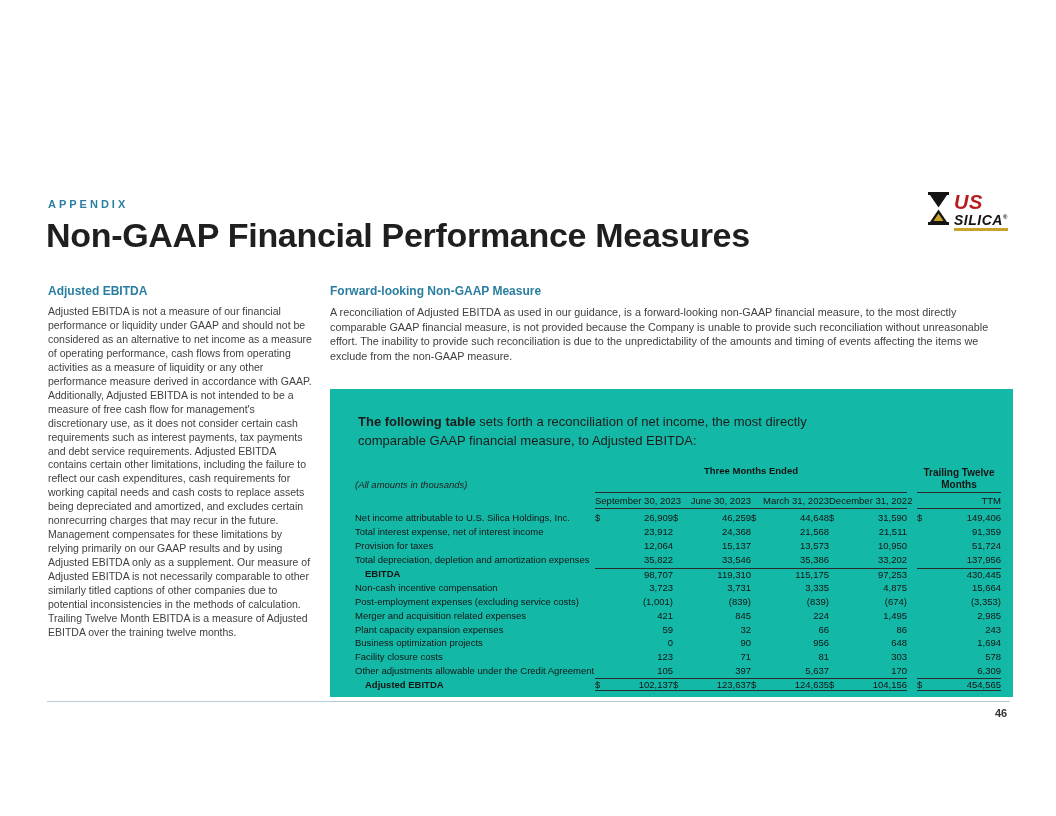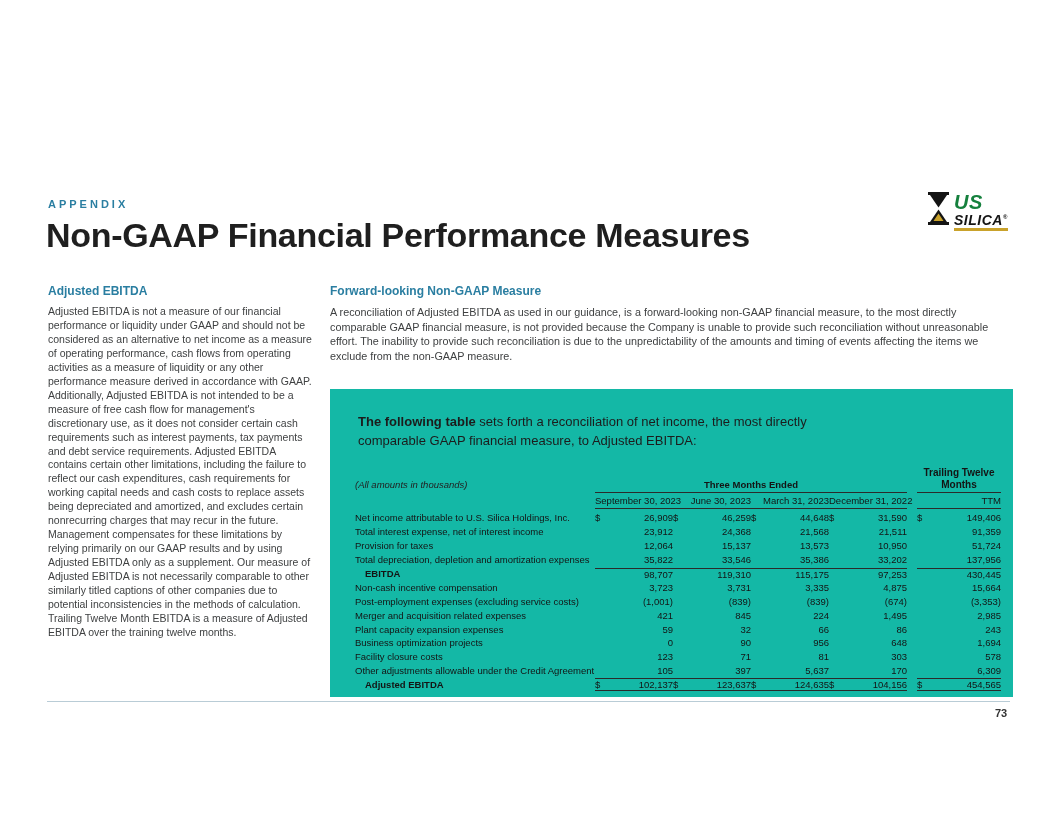--- a/index.html
+++ b/index.html
@@ -19,21 +19,21 @@
   }
   .title {
     position:absolute; left:46px; top:172px;
     font-size:34px; font-weight:bold; color:#1f1f1f; letter-spacing:-0.3px;
     white-space:nowrap;
   }
 
   
   .logo { position:absolute; left:928px; top:148px; display:flex; align-items:flex-start; gap:5px; }
   .logo-text { display:flex; flex-direction:column; line-height:1; }
-  .logo-us { font-size:20px; font-weight:bold; font-style:italic; color:#15803d; letter-spacing:0.5px; }
+  .logo-us { font-size:20px; font-weight:bold; font-style:italic; color:#b91c1c; letter-spacing:0.5px; }
   .logo-silica {
     font-size:14px; font-weight:bold; font-style:italic; color:#141414;
     letter-spacing:0.5px; margin-top:1px;
     border-bottom:3px solid #C9A22B; padding-bottom:1px; align-self:flex-start;
   }
   .logo-reg { font-size:6px; vertical-align:super; font-style:normal; }
 
   
   .col-heading { font-size:12px; font-weight:bold; color:#2A7EA1; margin-bottom:7px; }
   .left-col  { position:absolute; left:48px;  top:240px; width:264px; }
@@ -52,21 +52,21 @@
   }
   .box-intro .b { font-weight:bold; }
 
   .fin-table { position:absolute; left:25px; top:74px; width:650px; font-size:9.5px; color:#141414; }
 
   .group-row { display:flex; align-items:flex-end; min-height:30px; }
   .group-row .c-label { display:flex; align-items:flex-end; }
   .units-note { font-style:italic; font-size:9.5px; color:#222; padding-bottom:3px; }
   .group-4col {
     width:312px; text-align:center; font-weight:bold; font-size:9.5px;
-    border-bottom:1px solid #2b2b2b; padding-bottom:2px;
+    border-bottom:1px solid #2b2b2b; padding-bottom:16px;
   }
   .group-ttm {
     width:84px; text-align:center; font-weight:bold; font-size:10px;
     border-bottom:1px solid #2b2b2b; padding-bottom:2px; line-height:1.15;
   }
 
   .col-header-row { display:flex; align-items:flex-end; height:16px; }
   .col-h {
     text-align:right; white-space:nowrap; font-size:9.5px;
     border-bottom:1px solid #2b2b2b; padding-bottom:2px;
@@ -400,15 +400,15 @@
             <div class="c-ttm num topline bottomline">
               <span class="dollar">$</span>
               <span>454,565</span>
             </div>
           </div>
         </div>
     </div>
   </div>
 
   <div class="footer-line"></div>
-  <div class="page-number">73</div>
+  <div class="page-number">46</div>
 
 </div>
 
 </body></html>

